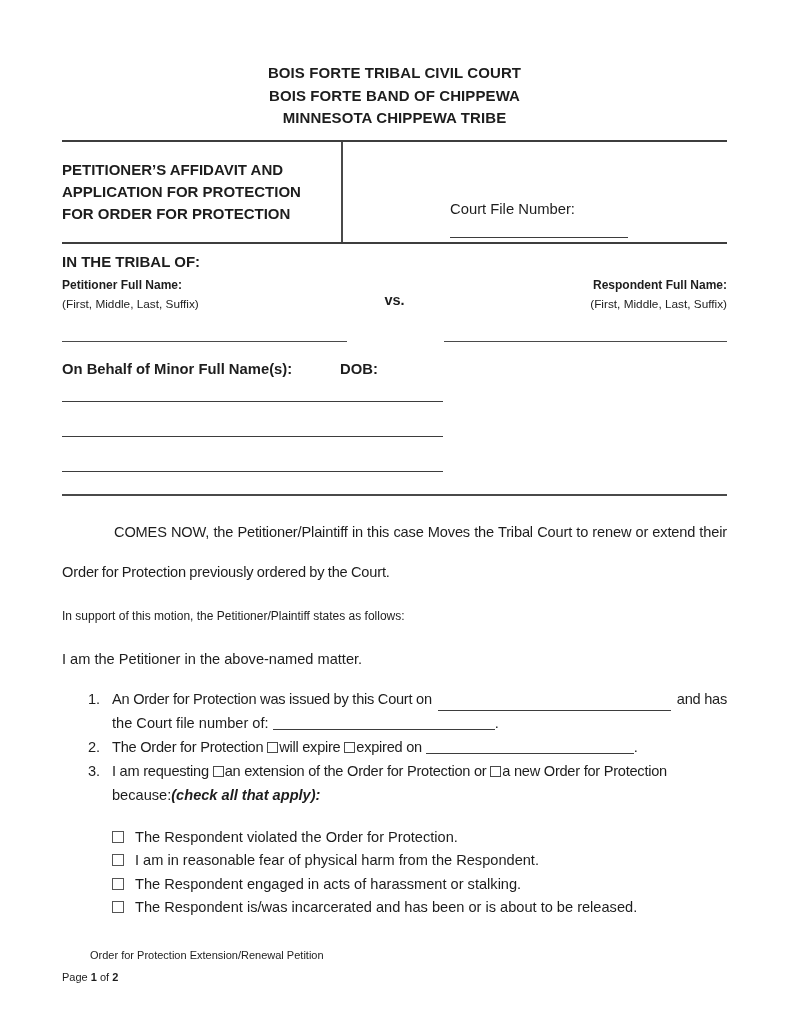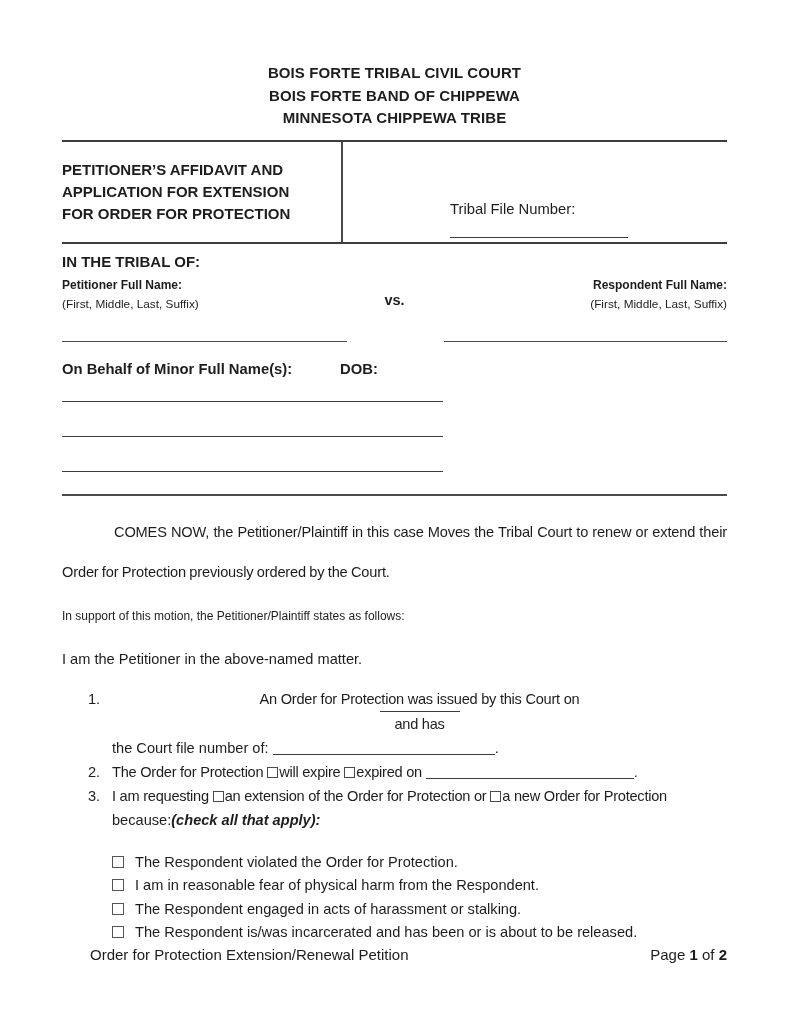--- a/index.html
+++ b/index.html
@@ -39,53 +39,53 @@
   .section-divider { margin-top:22px; border-bottom:2px solid #4a4a4a; height:0; }
 
   .comes-now { margin-top:16px; line-height:40px; text-align:justify; text-indent:52px; letter-spacing:-0.15px; word-spacing:-0.6px; font-size:14.6px; }
   .in-support { margin-top:13px; text-align:left; font-size:12px; }
   .intro-line { margin-top:21px; font-size:14.6px; }
 
   .num-list { margin-top:17px; padding-left:26px; font-size:14.6px; line-height:24px; }
   .li { display:flex; }
   .li-num { width:24px; flex:0 0 24px; }
   .li-body { flex:1; }
-  .flex-line { display:flex; align-items:center;flex-direction:column; }
+  .flex-line { display:flex; align-items:flex-end; }
   .flex-line .blank.grow { flex:1; margin:0 6px; min-width:80px; }
   .nowrap { white-space:nowrap; letter-spacing:-0.25px; }
   .cb { display:inline-block; width:11px; height:11px; border:1.5px solid #4a4a4a; vertical-align:-1px; margin-right:1px; }
   .apply-italic { font-style:italic; font-weight:600; }
 
   .reasons { margin-top:1px; padding-left:50px; font-size:14.6px; }
   .reason-row { display:flex; align-items:baseline; line-height:23.5px; }
   .cb-big { display:inline-block; flex:0 0 12px; width:12px; height:12px; border:1.5px solid #555; margin-right:11px; vertical-align:-2px; position:relative; top:1px; }
 
-  .footer { position:absolute; left:62px; right:64px; top:944px; display:flex; justify-content:space-between; font-size:15px; }
+  .footer { position:absolute; left:62px; right:64px; top:944px; display:flex; justify-content:space-between; font-size:11px;flex-direction:column; }
   .footer-left { padding-left:28px; }
   .bold { font-weight:700; }
 </style>
 </head>
 <body>
 
 <div class="page">
 
   <div class="court-header">
     <div>BOIS FORTE TRIBAL CIVIL COURT</div>
     <div>BOIS FORTE BAND OF CHIPPEWA</div>
     <div>MINNESOTA CHIPPEWA TRIBE</div>
   </div>
 
   <div class="caption-table">
     <div class="caption-left">
       <div>PETITIONER’S AFFIDAVIT AND</div>
-      <div>APPLICATION FOR EXTENSION</div>
+      <div>APPLICATION FOR PROTECTION</div>
       <div>FOR ORDER FOR PROTECTION</div>
     </div>
     <div class="caption-right">
-      <span>Tribal File Number:</span>
+      <span>Court File Number:</span>
       <span class="blank" style="width:178px"></span>
     </div>
   </div>
 
   <div class="matter-heading">IN THE TRIBAL OF:</div>
 
   <div class="names-row">
     <div class="names-col-left">
       <div class="party-label">Petitioner Full Name:</div>
       <div class="party-sub">(First, Middle, Last, Suffix)</div>

